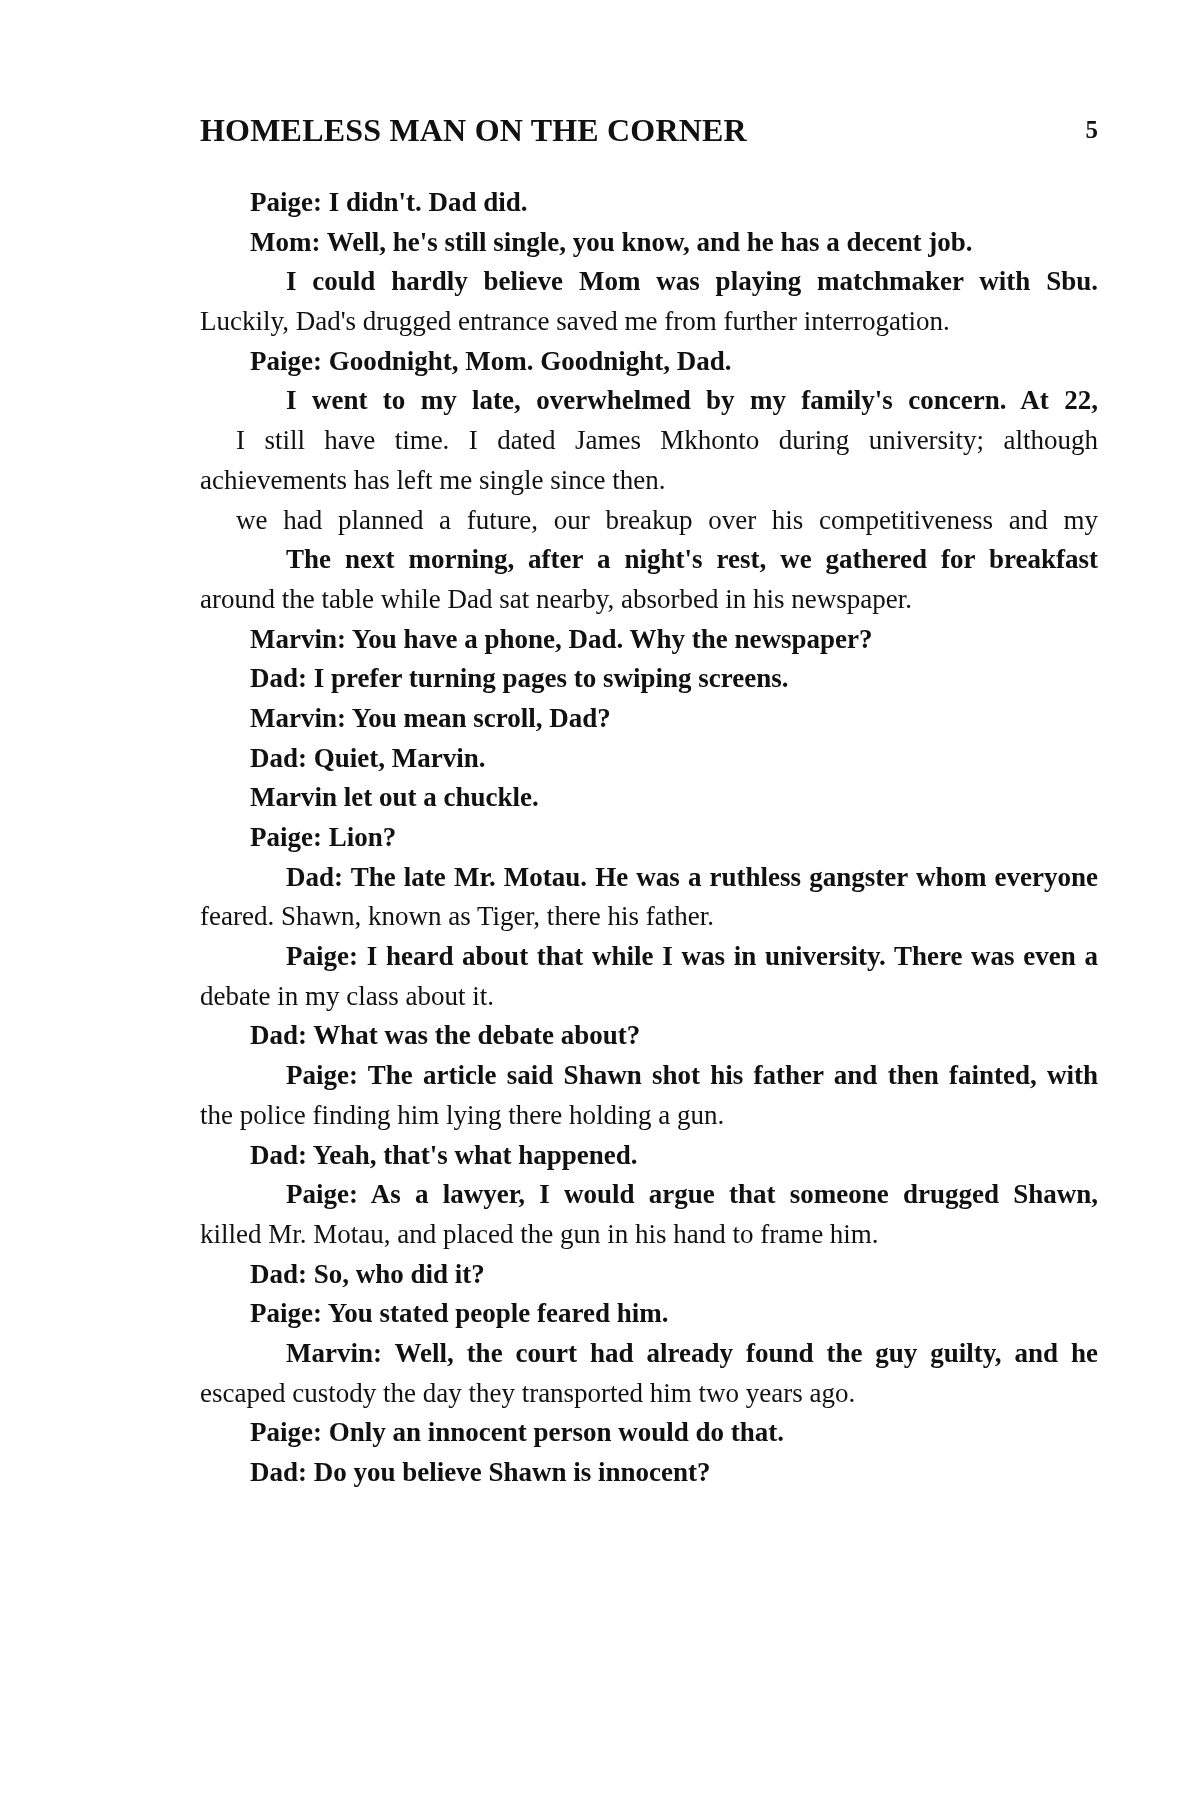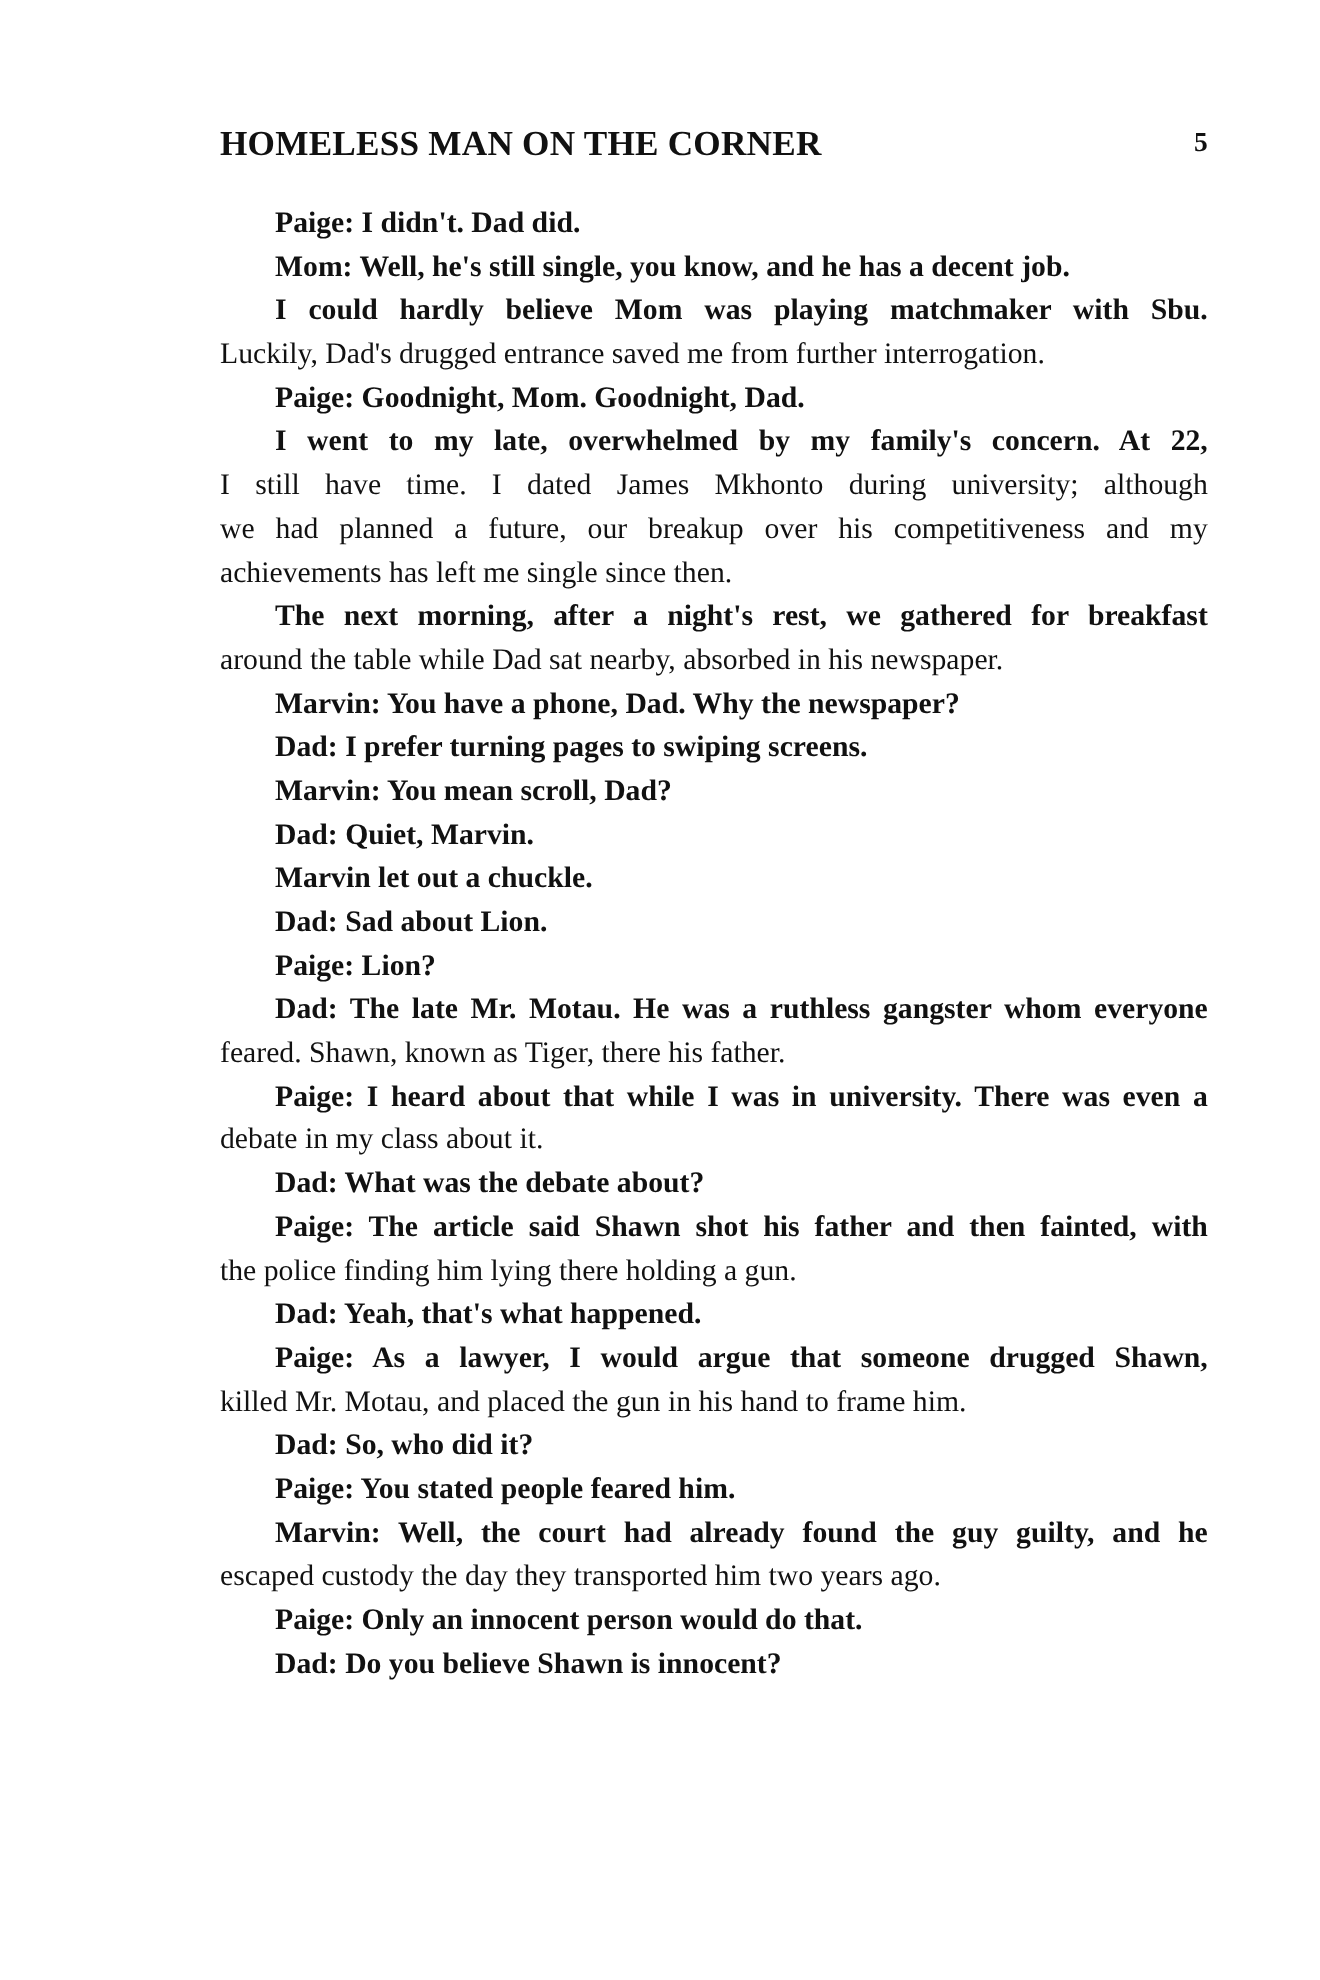--- a/index.html
+++ b/index.html
@@ -53,48 +53,48 @@
       overflow: visible;
     }
     .line.indent {
       padding-left: 50px;
       font-weight: bold;
     }
     .line.justify {
       white-space: normal;
       text-align: justify;
       text-align-last: justify;
+      margin-left: 36px;
     }
   </style>
 </head>
 <body>
 
 <div class="running-head">
   <div class="running-title">HOMELESS MAN ON THE CORNER</div>
   <div class="page-number">5</div>
 </div>
 
 <div class="body-text" id="body-text">
     <div class="line indent">Paige: I didn't. Dad did.</div>
     <div class="line indent">Mom: Well, he's still single, you know, and he has a decent job.</div>
     <div class="line indent justify">I could hardly believe Mom was playing matchmaker with Sbu.</div>
     <div class="line">Luckily, Dad's drugged entrance saved me from further interrogation.</div>
     <div class="line indent">Paige: Goodnight, Mom. Goodnight, Dad.</div>
     <div class="line indent justify">I went to my late, overwhelmed by my family's concern. At 22,</div>
     <div class="line justify">I still have time. I dated James Mkhonto during university; although</div>
+    <div class="line">achievements has left me single since then.</div>
     <div class="line justify">we had planned a future, our breakup over his competitiveness and my</div>
-    <div class="line">achievements has left me single since then.</div>
     <div class="line indent justify">The next morning, after a night's rest, we gathered for breakfast</div>
     <div class="line">around the table while Dad sat nearby, absorbed in his newspaper.</div>
     <div class="line indent">Marvin: You have a phone, Dad. Why the newspaper?</div>
     <div class="line indent">Dad: I prefer turning pages to swiping screens.</div>
     <div class="line indent">Marvin: You mean scroll, Dad?</div>
     <div class="line indent">Dad: Quiet, Marvin.</div>
     <div class="line indent">Marvin let out a chuckle.</div>
-    <div class="line indent">Dad: Sad about Lion.</div>
     <div class="line indent">Paige: Lion?</div>
     <div class="line indent justify">Dad: The late Mr. Motau. He was a ruthless gangster whom everyone</div>
     <div class="line">feared. Shawn, known as Tiger, there his father.</div>
     <div class="line indent justify">Paige: I heard about that while I was in university. There was even a</div>
     <div class="line">debate in my class about it.</div>
     <div class="line indent">Dad: What was the debate about?</div>
     <div class="line indent justify">Paige: The article said Shawn shot his father and then fainted, with</div>
     <div class="line">the police finding him lying there holding a gun.</div>
     <div class="line indent">Dad: Yeah, that's what happened.</div>
     <div class="line indent justify">Paige: As a lawyer, I would argue that someone drugged Shawn,</div>

